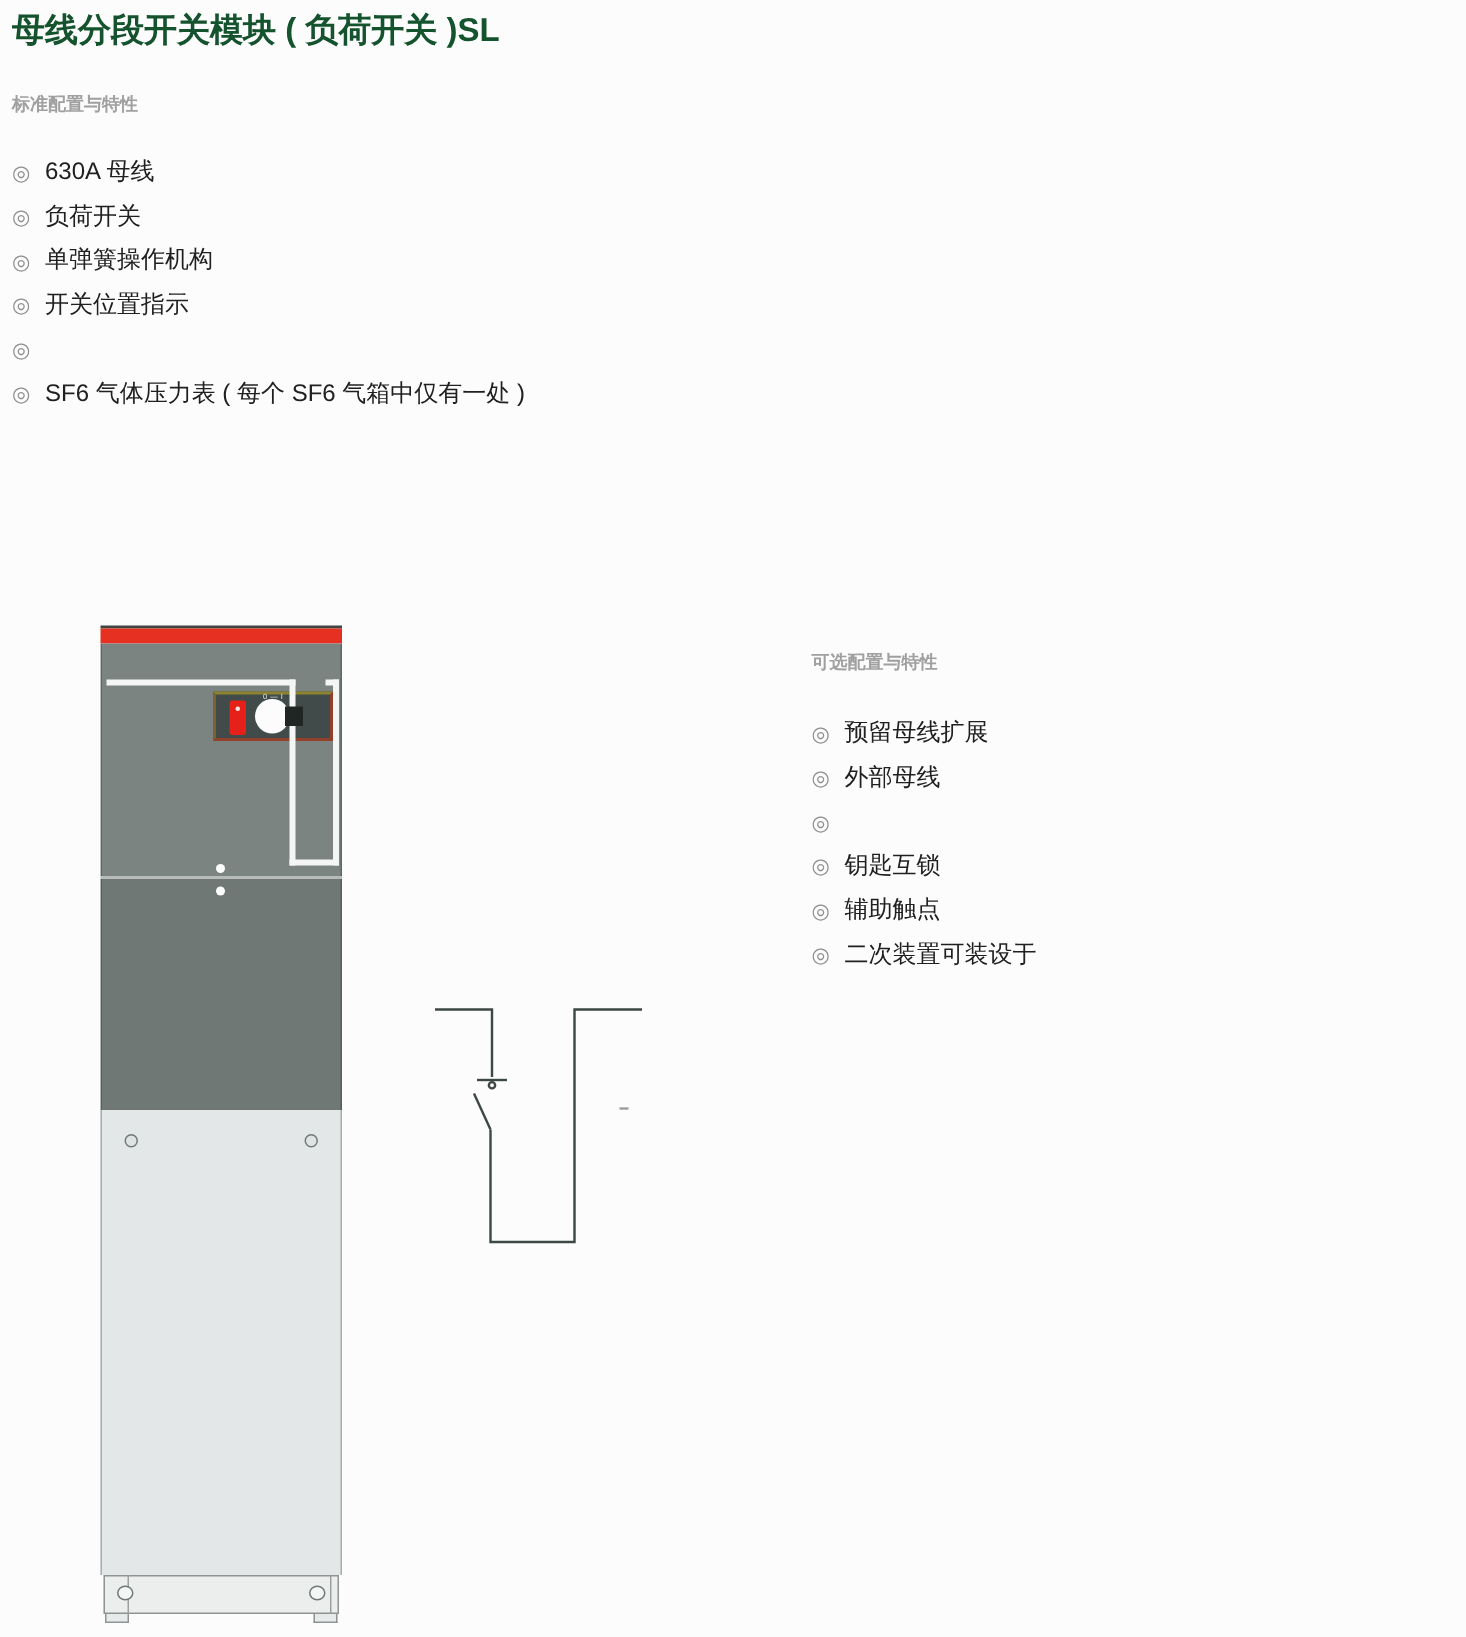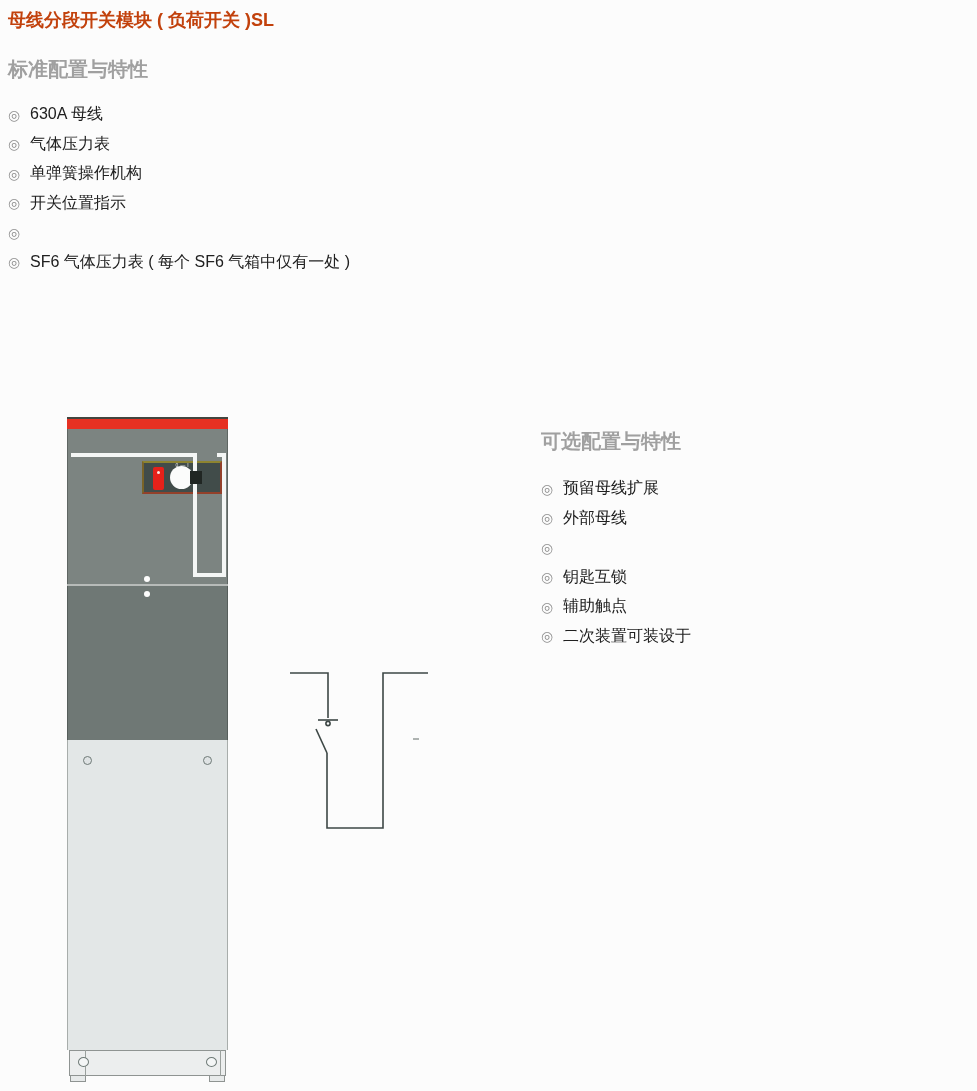--- a/index.html
+++ b/index.html
@@ -7,22 +7,22 @@
   body {
     position:relative;
     background:#fcfcfc;
     font-family:"Liberation Sans", sans-serif;
     color:#202020;
     overflow:hidden;
   }
   .abs { position:absolute; }
 
   
-  .page-title { left:8px; top:6px; font-size:18px; font-weight:bold; color:#c2410c; line-height:28px; white-space:nowrap; }
-  .section-heading { font-size:20px; color:#a0a0a0; line-height:24px; white-space:nowrap; }
+  .page-title { left:8px; top:6px; font-size:22px; font-weight:bold; color:#14532d; line-height:28px; white-space:nowrap; }
+  .section-heading { font-size:12px; color:#a0a0a0; line-height:24px; white-space:nowrap; }
   .h-standard { left:8px; top:57px; }
   .h-optional { left:541px; top:429px; }
 
   ul.feature-list { list-style:none; }
   .list-standard { left:8px; top:100px; }
   .list-optional { left:541px; top:474px; }
   .feature-list li { height:29.5px; display:flex; align-items:center; white-space:nowrap; font-size:16px; color:#202020; }
   .bullet { display:inline-block; width:22px; font-size:14px; color:#8f8f8f; line-height:1; }
   li.cont { padding-left:22px; }
 
@@ -75,21 +75,21 @@
 <h1 class="abs page-title">母线分段开关模块 ( 负荷开关 )SL</h1>
 
 <h2 class="abs section-heading h-standard">标准配置与特性</h2>
 <ul class="abs feature-list list-standard">
   <li>
       <span class="bullet">◎</span>
       <span>630A 母线</span>
     </li>
   <li>
       <span class="bullet">◎</span>
-      <span>气体压力表</span>
+      <span>负荷开关</span>
     </li>
   <li>
       <span class="bullet">◎</span>
       <span>单弹簧操作机构</span>
     </li>
   <li>
       <span class="bullet">◎</span>
       <span>开关位置指示</span>
     </li>
   <li>

